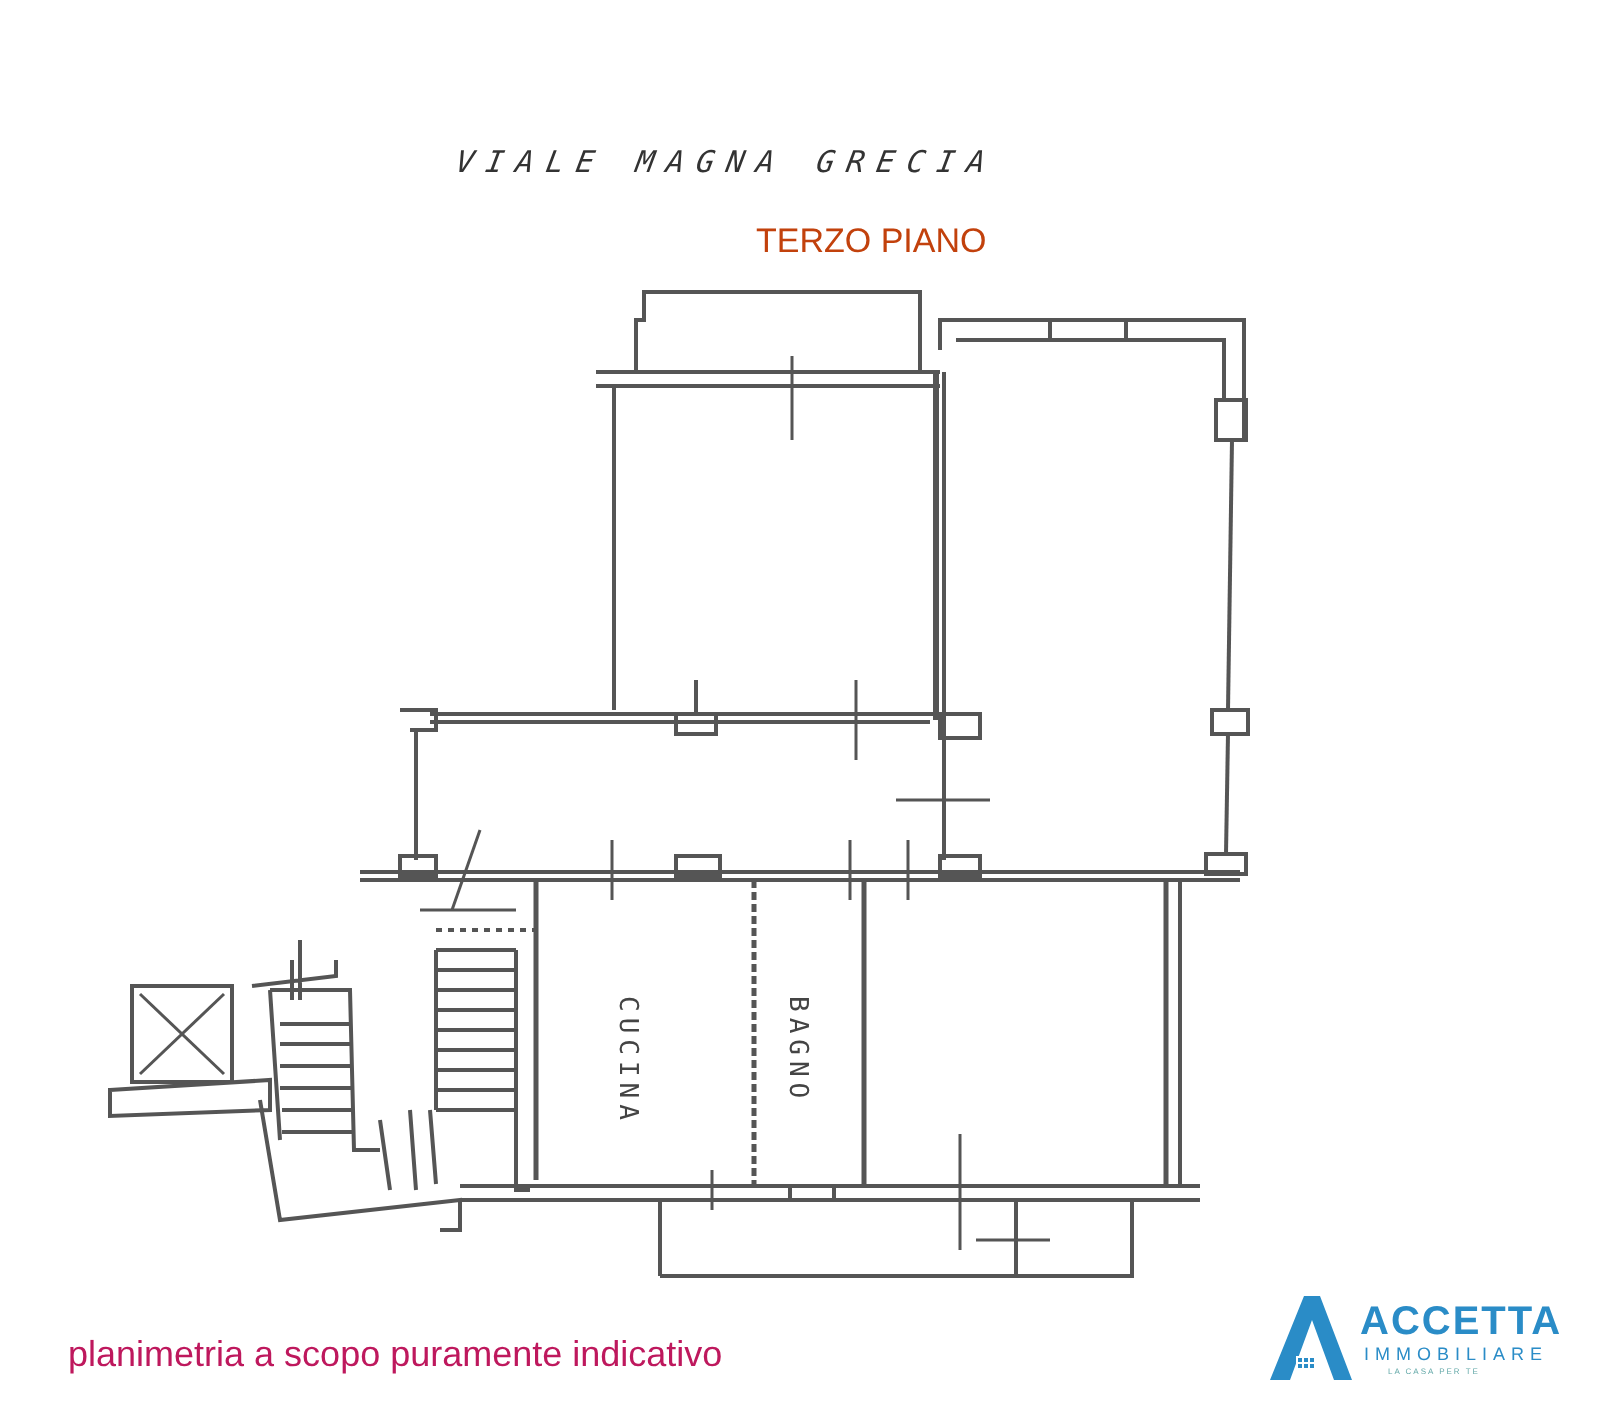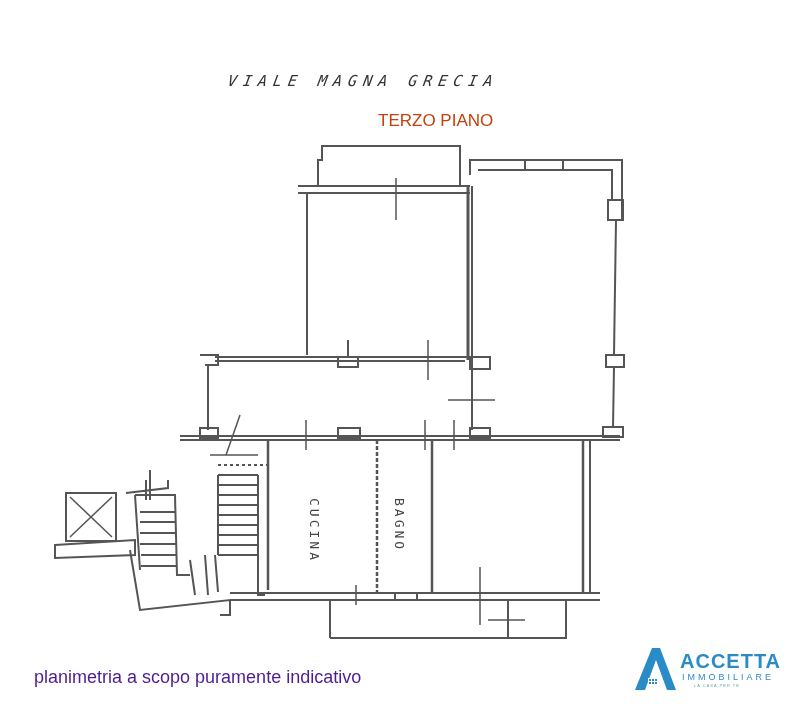--- a/index.html
+++ b/index.html
@@ -1,19 +1,19 @@
 <!DOCTYPE html>
 <html><head>
 <meta charset="utf-8">
 <style>
   html, body { margin:0; padding:0; background:#fff; }
   body { width:808px; height:714px; position:relative; overflow:hidden; font-family:"Liberation Sans", sans-serif; }
   .street { position:absolute; left:228px; top:72px; font-family:"DejaVu Sans Mono", monospace; font-style:italic; font-size:15px; letter-spacing:6px; color:#333; transform:skewX(-10deg); }
   .floor { position:absolute; left:378px; top:111px; font-size:17px; color:#c2410c; }
-  .caption { position:absolute; left:34px; top:667px; font-size:18px; color:#4c1d95; }
+  .caption { position:absolute; left:34px; top:667px; font-size:18px; color:#be185d; }
   svg.plan { position:absolute; left:0; top:0; }
   .room-label { font-family:"DejaVu Sans Mono", monospace; font-size:13px; fill:#444; letter-spacing:3px; }
   .logo { position:absolute; left:632px; top:646px; width:150px; height:46px; }
   .logo-mark { position:absolute; left:0; top:0; width:46px; height:46px; }
   .logo-name { position:absolute; left:48px; top:4px; font-size:20px; font-weight:bold; color:#2a8cc7; letter-spacing:1px; }
   .logo-sub { position:absolute; left:50px; top:26px; font-size:9px; color:#2a8cc7; letter-spacing:3px; }
   .logo-tag { position:absolute; left:62px; top:37px; font-size:4px; color:#6aa; letter-spacing:1px; }
 </style>
 </head>
 <body>

